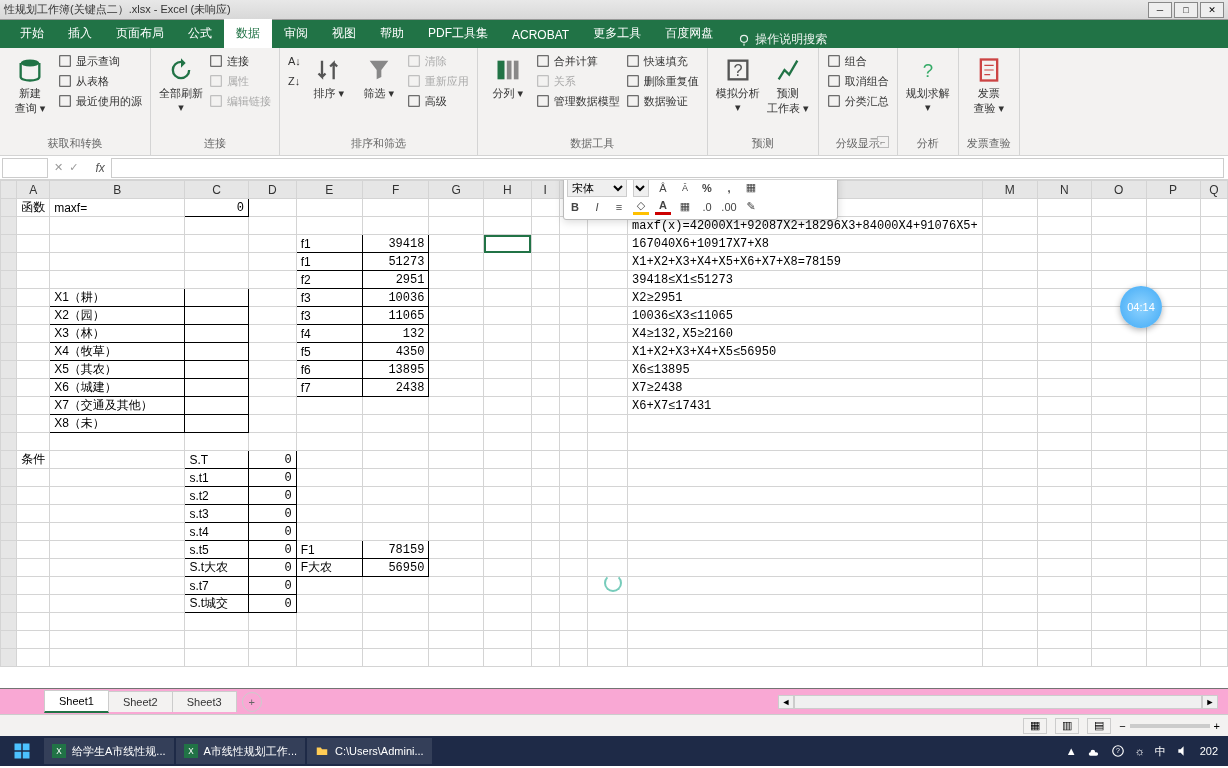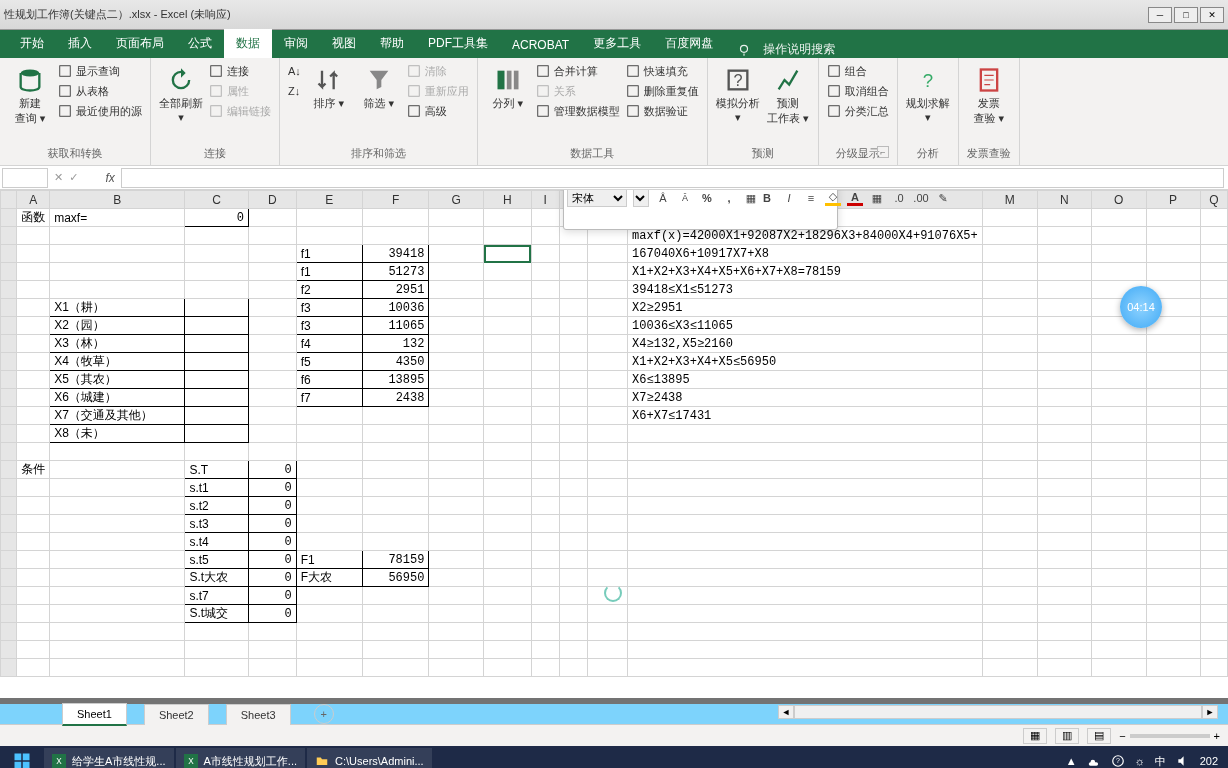--- a/index.html
+++ b/index.html
@@ -1,79 +1,79 @@
 <!DOCTYPE html>
 <html><head>
 <meta charset="utf-8">
 <style>
 * { margin: 0; padding: 0; box-sizing: border-box; font-family: "Microsoft YaHei", sans-serif; }
 body { width: 1228px; height: 768px; background: #fff; overflow: hidden; font-size: 12px; }
 
-.titlebar { height: 30px; background: linear-gradient(#e8e8e8,#d8d8d8); display: flex; align-items: center; padding: 0 4px; border-bottom: 1px solid #999; }
+.titlebar { height: 20px; background: linear-gradient(#e8e8e8,#d8d8d8); display: flex; align-items: center; padding: 0 4px; border-bottom: 1px solid #999; }
 .titlebar .title { font-size: 11px; color: #333; }
 .titlebar .wincontrols { margin-left: auto; display: flex; gap: 2px; }
 .winbtn { width: 24px; height: 16px; border: 1px solid #888; background: #eee; font-size: 9px; display:flex;align-items:center;justify-content:center; }
 
 .ribbon-tabs { height: 28px; background: #217346; display: flex; align-items: flex-end; padding-left: 8px; color: #fff; font-size: 12px; }
 .rtab { padding: 6px 12px; cursor: pointer; }
 .rtab.active { background: #fff; color: #217346; text-align: center; }
-.tellme { display:flex; align-items:center; margin-left: 12px; gap:12px; opacity:.9;}
+.tellme { display:flex; align-items:center; margin-left: 12px; gap:4px; opacity:.9;}
 .tellme svg { width:14px;height:14px;fill:#fff;}
 
 .ribbon { height: 108px; background: #f3f2f1; border-bottom: 1px solid #d4d4d4; display: flex; }
 .rgroup { border-right: 1px solid #d4d4d4; padding: 4px 8px; display: flex; flex-direction: column; }
 .rgroup-body { flex:1; display:flex; align-items:flex-start; gap:6px; }
 .rgroup-label { text-align: center; font-size: 11px; color: #666; padding-top: 2px; position: relative;}
 .rgroup-label .dlaunch { position:absolute; right:0; top:2px; font-size:9px; color:#666; border:1px solid #bbb; width:12px;height:12px; line-height:10px;}
 .rbtn-lg { width: 44px; display:flex; flex-direction:column; align-items:center; gap:2px; font-size:11px; text-align:center; color:#333; padding-top:4px;}
 .rbtn-lg svg { width:28px; height:28px; }
 .rbtn-sm { display:flex; align-items:center; gap:4px; font-size:11px; color:#333; white-space:nowrap; line-height:18px;}
 .rbtn-sm.disabled { color:#aaa; }
 .rbtn-sm svg { width:14px;height:14px; }
 .vstack { display:flex; flex-direction:column; gap:2px; }
 
 .fbar { height: 24px; border-bottom:1px solid #d4d4d4; display:flex; align-items:center; background:#fff; }
 .namebox { width:46px; border:1px solid #ccc; height:20px; margin-left:2px; font-size:11px; padding:0 4px; display:flex;align-items:center;}
 .fbar-btns { margin-left:6px; display:flex; gap:6px; color:#999; font-size:11px;}
-.fx { margin-left:27px; font-style:italic; font-size:12px; color:#555;}
+.fx { margin-left:17px; font-style:italic; font-size:12px; color:#555;}
 .finput { flex:1; height:20px; border:1px solid #ccc; margin:0 4px 0 6px; }
 
 .gridwrap { position:relative; height: calc(768px - 22px - 28px - 108px - 24px - 26px - 22px - 30px); overflow:hidden; background:#fff;}
 .grid { border-collapse: collapse; table-layout: fixed; }
 .grid th, .grid td { border:1px solid #d4d4d4; height:18px; font-size:12px; padding:0 4px; white-space:nowrap; overflow:visible; }
 .grid th { background:#e6e6e6; font-weight:normal; text-align:center; color:#333;}
 .grid th.rowh { width:20px; }
 .grid td { background:#fff; }
 .grid td.b1 { border:1px solid #000; }
 .grid td.num { text-align:right; font-family:"Courier New",monospace; }
 .grid td.mono { font-family:"SimSun","Courier New",monospace; }
 .selcell { outline:2px solid #217346; outline-offset:-2px; }
 
-.sheettabs { height:26px; border-top:6px solid #737373; display:flex; align-items:center; background:#7dd3fc; font-size:11px; position:relative;gap:18px;}
+.sheettabs { height:26px; border-top:1px solid #737373; display:flex; align-items:center; background:#f9a8d4; font-size:11px; position:relative;}
 .sheettabs .stab { padding:4px 14px; border:1px solid #ccc; border-bottom:2px solid #217346; background:#fff; margin-right:-1px;}
 .sheettabs .stab.inactive { border-bottom:none; background:#f3f2f1; color:#333;}
 .sheettabs .plus { width:20px;height:20px;border:1px solid #ccc; border-radius:50%; margin-left:6px; display:flex;align-items:center;justify-content:center; color:#666;}
 .sheettabs .hscroll { position:absolute; right:10px; bottom:4px; width:440px; height:16px; display:flex; align-items:center;}
 .sheettabs .hscroll .track { flex:1; height:14px; background:#f0f0f0; border:1px solid #ccc;}
 .sheettabs .hscroll .arrow { width:16px;height:14px;border:1px solid #ccc; background:#f0f0f0; display:flex;align-items:center;justify-content:center;font-size:9px;}
 
 .statusbar { height:22px; background:#f3f2f1; border-top:1px solid #ccc; display:flex; align-items:center; justify-content:flex-end; gap:8px; padding:0 8px; font-size:11px;}
 .viewbtn { width:24px;height:16px; border:1px solid #ccc; display:flex;align-items:center;justify-content:center;}
 .zoom { display:flex;align-items:center;gap:4px;}
 .zoom .track{width:80px;height:4px;background:#ccc;}
 
 .taskbar { height:30px; background:#1e2a47; display:flex; align-items:center; gap:2px; padding:0 2px;}
 .startbtn { width:40px;height:28px; display:flex;align-items:center;justify-content:center;}
 .startbtn svg{width:18px;height:18px;}
 .taskitem { height:26px; padding:0 8px; background:rgba(255,255,255,.1); color:#fff; font-size:11px; display:flex;align-items:center; gap:6px; max-width:160px;}
 .taskitem svg{width:14px;height:14px;}
 .tray { margin-left:auto; display:flex;align-items:center;gap:10px; color:#fff; font-size:11px; padding-right:8px;}
 .tray svg{width:14px;height:14px;fill:#fff;}
 
-.minitoolbar { position:absolute; left:563px; top:-6px; width:275px; height:46px; background:#fff; border:1px solid #bbb; border-radius:3px; box-shadow:0 2px 8px rgba(0,0,0,.15); display:flex; padding:3px; z-index:10;}
+.minitoolbar { position:absolute; left:563px; top:-6px; width:275px; height:46px; background:#fff; border:1px solid #bbb; border-radius:3px; box-shadow:0 2px 8px rgba(0,0,0,.15); display:flex; flex-direction:column; padding:3px; z-index:10;}
 .minitoolbar .row{display:flex;align-items:center;gap:6px;height:20px;}
 .minitoolbar select,.minitoolbar .mtctl{font-size:11px;border:1px solid #ccc;height:18px;}
 .minitoolbar .ico{width:16px;height:16px;display:flex;align-items:center;justify-content:center;font-size:11px;color:#444;}
 
 .timer { position:absolute; left:1120px; top:286px; width:42px;height:42px; border-radius:50%; background:radial-gradient(#8fd3ff,#3fa9f5); color:#fff; display:flex;align-items:center;justify-content:center; font-size:11px; z-index:20; box-shadow:0 2px 6px rgba(0,0,0,.3);}
 .spinner { position:absolute; left:604px; top:394px; width:18px;height:18px; border:2px solid #7cb; border-top-color:transparent; border-radius:50%; z-index:15;}
 </style>
 </head>
 <body>
 

